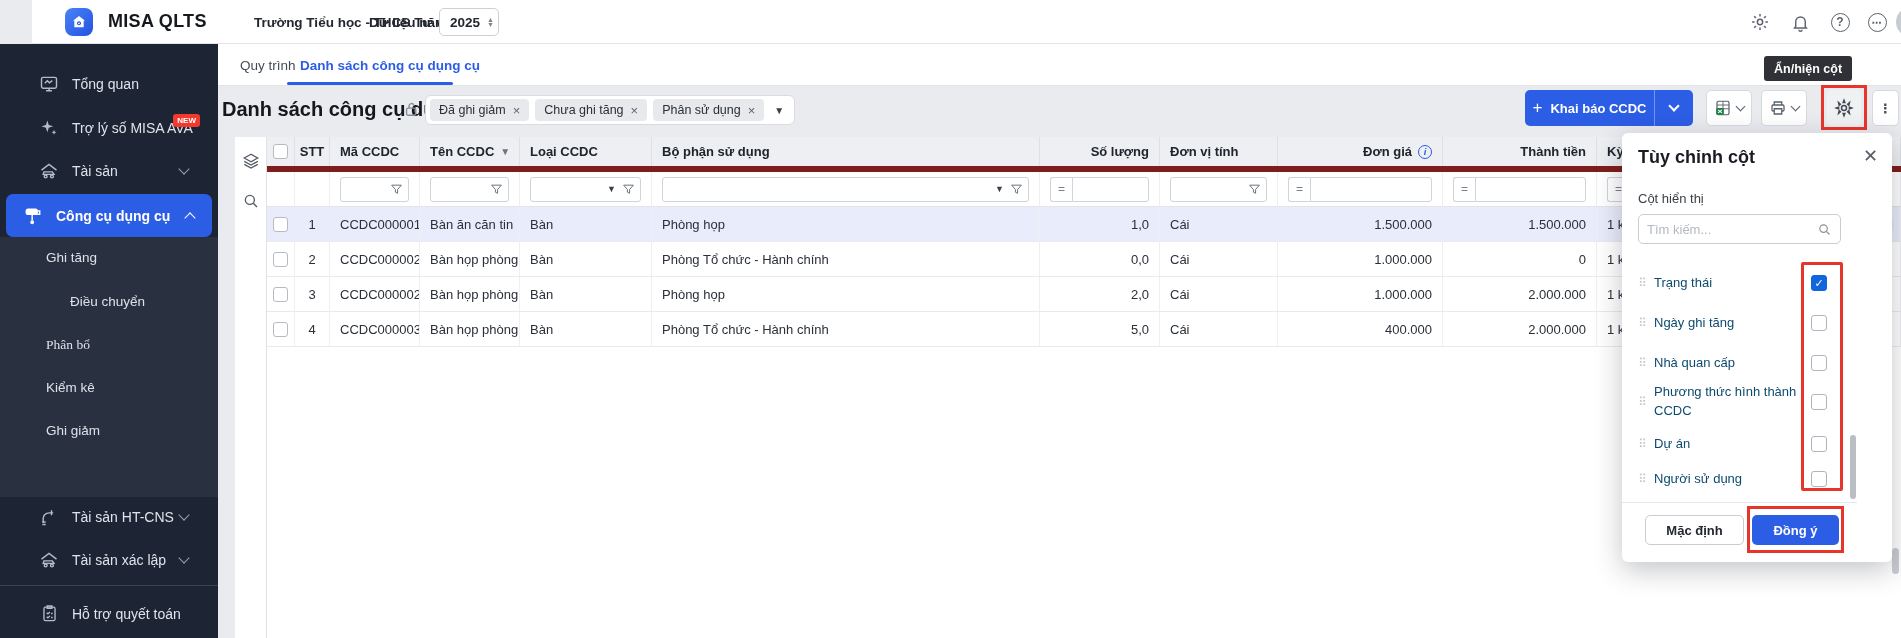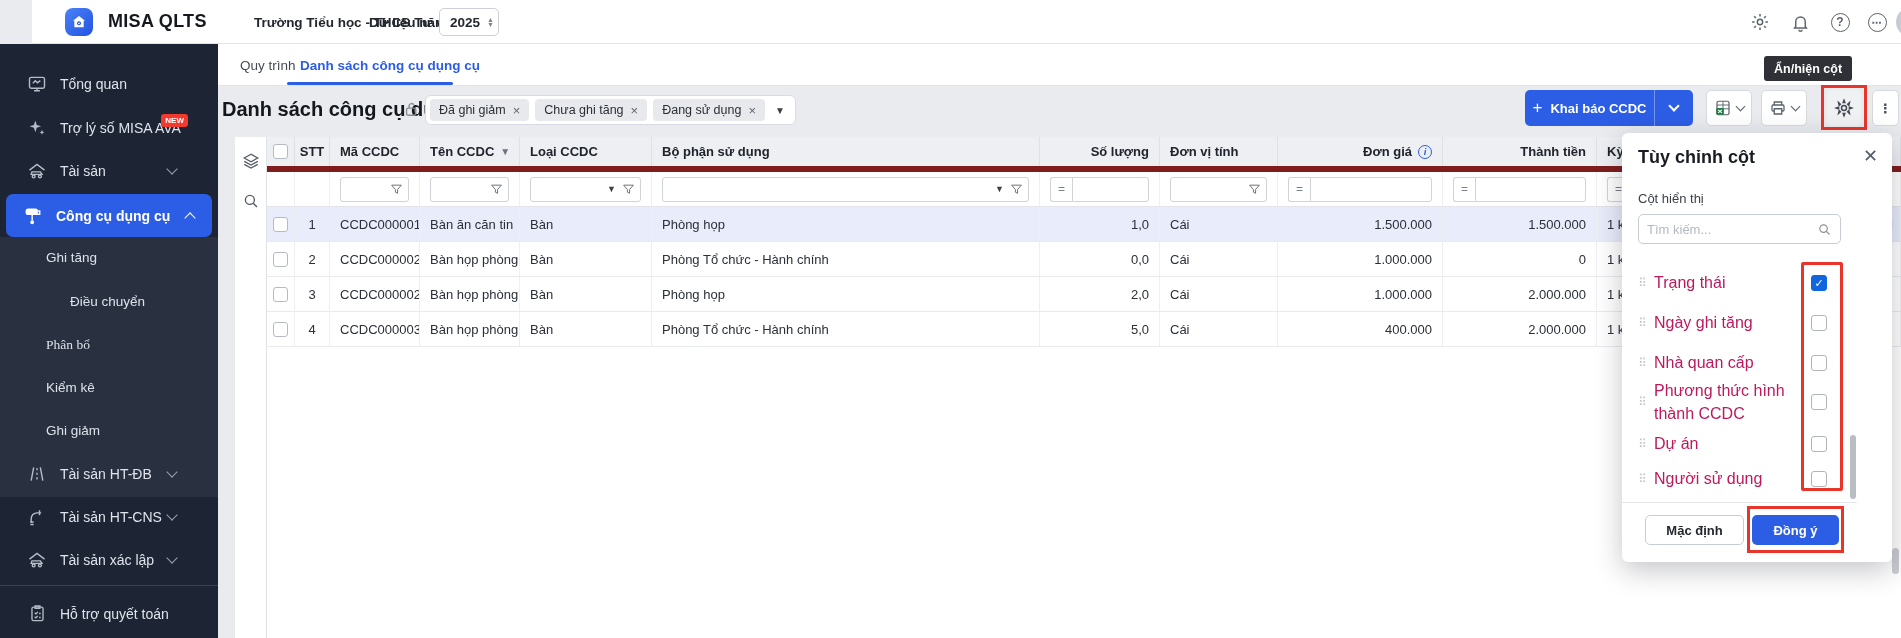--- a/index.html
+++ b/index.html
@@ -14,21 +14,21 @@
   .yearlbl { position:absolute; left:337px; top:15px; font-size:13.5px; font-weight:bold; color:#23272e; }
   .yearbox { position:absolute; left:407px; top:8px; width:60px; height:28px; border:1px solid #ccd0d6; border-radius:5px; background:#fff; display:flex; align-items:center; padding:0 6px 0 10px; gap:7px; }
   .yearbox .val { font-size:13.5px; font-weight:bold; }
   .spin { display:flex; flex-direction:column; line-height:5px; font-size:7px; color:#7d828b; }
   .tb-ico { position:absolute; top:10px; width:24px; height:24px; display:flex; align-items:center; justify-content:center; color:#5d636d; }
   .circ { border:1.6px solid #5d636d; border-radius:50%; width:19px; height:19px; font-size:12px; font-weight:bold; display:flex; align-items:center; justify-content:center; }
   .avatar { position:absolute; left:1864px; top:7px; width:30px; height:30px; border-radius:50%; background:#c7ccd3; overflow:hidden; display:flex; align-items:flex-end; justify-content:center; }
 
   
   .sidebar { position:absolute; left:0; top:44px; width:218px; height:594px; background:#1d2433; z-index:4; }
-  .side-item { position:absolute; left:4px; width:190px; height:43px; display:flex; align-items:center; color:#dfe3eb; font-size:14px; }
+  .side-item { position:absolute; left:16px; width:190px; height:43px; display:flex; align-items:center; color:#dfe3eb; font-size:14px; }
   .side-item .ic { width:22px; margin-left:22px; margin-right:12px; display:flex; justify-content:center; }
   .side-item.active-bg { left:6px; width:206px; border-radius:7px; background:#2c5de5; color:#fff; font-weight:bold; }
   .side-item.active-bg .ic { margin-left:16px; }
   .chev { width:8px; height:8px; border-right:1.7px solid #9aa1ae; border-bottom:1.7px solid #9aa1ae; transform:rotate(45deg); position:absolute; right:18px; top:16px; }
   .chev.up { transform:rotate(225deg); top:20px; border-color:#fff; }
   .submenu { position:absolute; left:0; top:193px; width:218px; height:260px; background:#293040; }
   .sub-item { position:absolute; left:46px; height:43px; display:flex; align-items:center; color:#dde1e9; font-size:13.5px; }
   .newbadge { position:absolute; right:6px; top:8px; background:#f2392e; color:#fff; font-size:8px; font-weight:bold; padding:2px 4px; border-radius:3px; }
   .side-div { position:absolute; left:0; top:541px; width:218px; height:1px; background:#3a4252; }
 
@@ -85,21 +85,21 @@
   
   .panel { position:absolute; left:1622px; top:133px; width:270px; height:429px; background:#fff; border-radius:6px; box-shadow:0 8px 28px rgba(20,24,35,.25); z-index:10; }
   .panel-title { position:absolute; left:16px; top:14px; font-size:18px; font-weight:bold; color:#191c22; }
   .panel-close { position:absolute; right:14px; top:12px; font-size:18px; color:#585e68; cursor:pointer; }
   .panel-sec { position:absolute; left:16px; top:58px; font-size:13px; color:#3a3f47; }
   .panel-search { position:absolute; left:16px; top:81px; width:203px; height:30px; border:1px solid #c8ccd3; border-radius:5px; display:flex; align-items:center; padding:0 8px; }
   .panel-search input { border:none; outline:none; flex:1; font-size:13px; font-family:inherit; color:#23272e; min-width:0; }
   .panel-search input::placeholder { color:#b4b9c1; }
   .pitem { position:absolute; left:16px; width:203px; display:flex; align-items:center; }
   .pitem .handle { color:#c3c7cf; font-size:12px; width:16px; letter-spacing:-1px; }
-  .pitem .plabel { flex:1; font-size:16px; color:#be185d; padding-right:26px; line-height:1.45; }
+  .pitem .plabel { flex:1; font-size:13px; color:#0c4a6e; padding-right:26px; line-height:1.45; }
   .pcheck { position:absolute; right:14px; width:16px; height:16px; border:1.5px solid #b0b5bd; border-radius:3px; background:#fff; }
   .pcheck.on { background:#1266dd; border-color:#1266dd; color:#fff; font-size:11px; display:flex; align-items:center; justify-content:center; }
   .panel-div { position:absolute; left:0; top:369px; width:235px; height:1px; background:#e4e6ea; }
   .pbtn { position:absolute; top:382px; height:30px; border-radius:5px; font-size:13px; font-weight:bold; display:flex; align-items:center; justify-content:center; cursor:pointer; }
   .pbtn.ghost { left:23px; width:99px; background:#fff; border:1px solid #c8ccd3; color:#23272e; }
   .pbtn.solid { left:130px; width:87px; background:#2c5de5; color:#fff; }
   .redbox-checks { position:absolute; left:179px; top:129px; width:42px; height:229px; border:3px solid #e8352b; border-radius:2px; z-index:3; }
   .redbox-ok { position:absolute; left:125px; top:373px; width:97px; height:47px; border:3px solid #e8352b; z-index:3; }
   .panel-scroll { position:absolute; left:228px; top:302px; width:6px; height:64px; background:#b9bdc4; border-radius:3px; }
   .page-scroll { position:absolute; left:1892px; top:548px; width:7px; height:26px; background:#c9ccd1; border-radius:4px; z-index:2; }
@@ -205,30 +205,20 @@
     </div>
   <div class="sub-item" style="top:279px;font-family:Liberation Serif, serif;">
       <span>Phân bổ</span>
     </div>
   <div class="sub-item" style="top:322px;">
       <span>Kiểm kê</span>
     </div>
   <div class="sub-item" style="top:365px;">
       <span>Ghi giảm</span>
     </div>
-  <div class="side-item" style="top:408px;">
-    <span class="ic">
-        <svg width="20" height="20" viewBox="0 0 24 24" fill="none" stroke="#b5bbc7" stroke-width="1.7">
-          <path d="M8 4 5 20M16 4l3 16"></path>
-          <path d="M12 5v2.5M12 10.5V13M12 16v2.5" stroke-dasharray="2.5 2.5"></path>
-        </svg>
-      </span>
-    <span>Tài sản HT-ĐB</span>
-    <span class="chev"></span>
-  </div>
   <div class="side-item" style="top:451px;">
     <span class="ic">
         <svg width="20" height="20" viewBox="0 0 24 24" fill="none" stroke="#b5bbc7" stroke-width="1.7">
           <path d="M5 19v-5a7 7 0 0 1 7-7h5"></path>
           <path d="M15 4v6M4 18h4M4 21h4"></path>
         </svg>
       </span>
     <span>Tài sản HT-CNS</span>
     <span class="chev"></span>
   </div>
@@ -278,21 +268,21 @@
 <div class="chipwrap">
   <span class="chip">
       <span>Đã ghi giảm</span>
       <span class="x">×</span>
     </span>
   <span class="chip">
       <span>Chưa ghi tăng</span>
       <span class="x">×</span>
     </span>
   <span class="chip">
-      <span>Đang sử dụng</span>
+      <span>Phân sử dụng</span>
       <span class="x">×</span>
     </span>
   <span class="chip-caret">▼</span>
 </div>
 
 <div class="tooltip">Ẩn/hiện cột</div>
 <div class="btn-primary">
   <span class="main">
       <span class="plus">+</span>
       <span>Khai báo CCDC</span>

